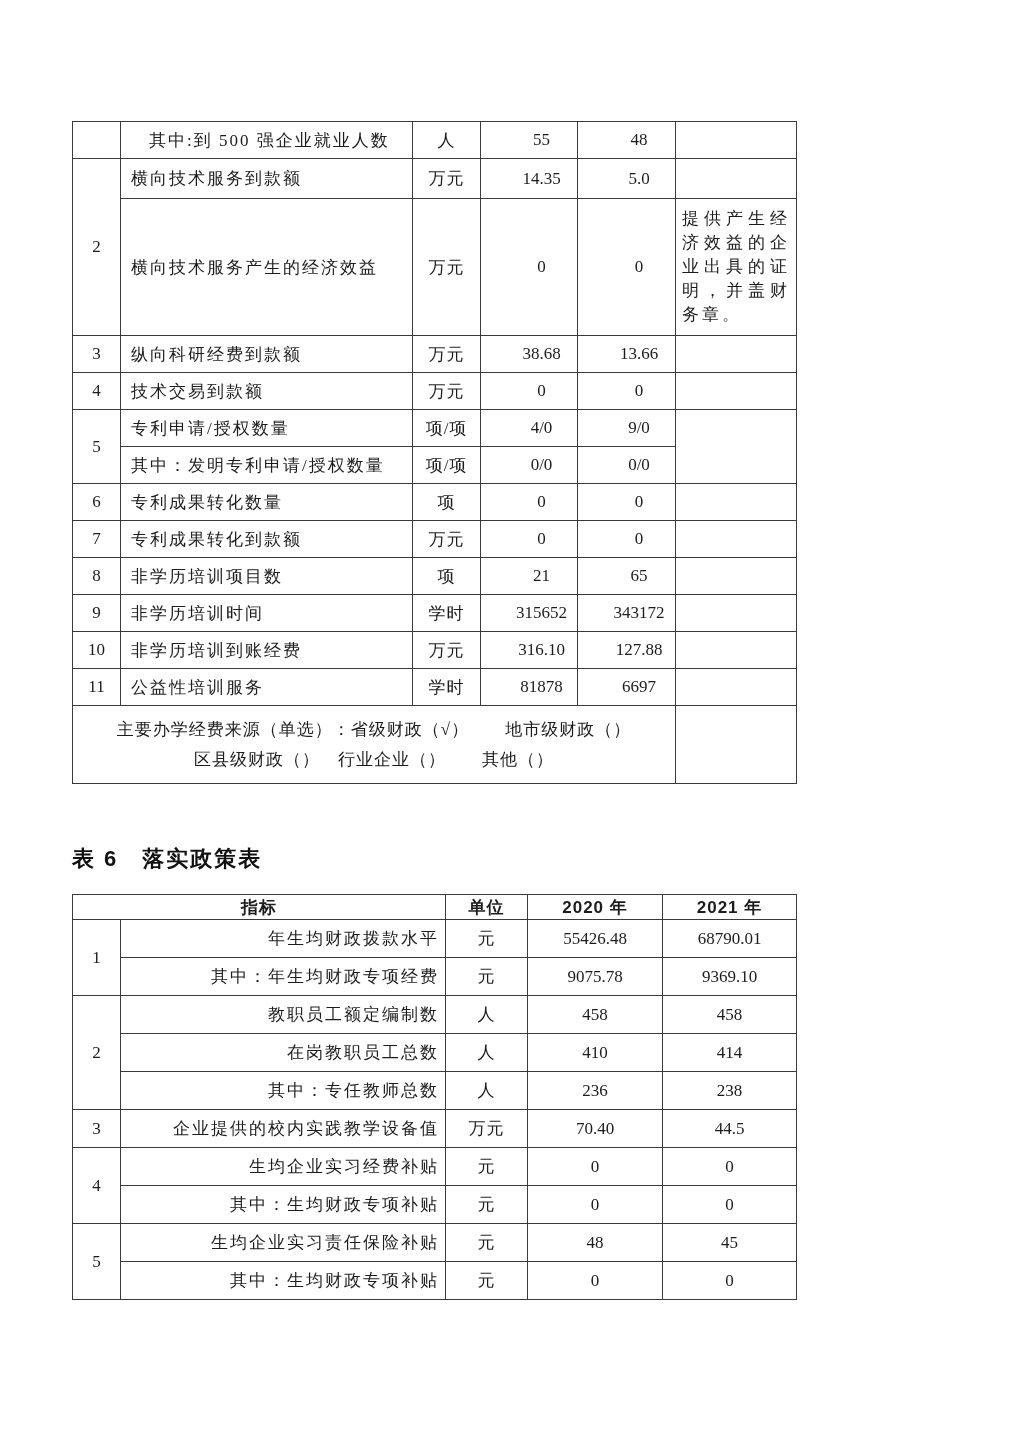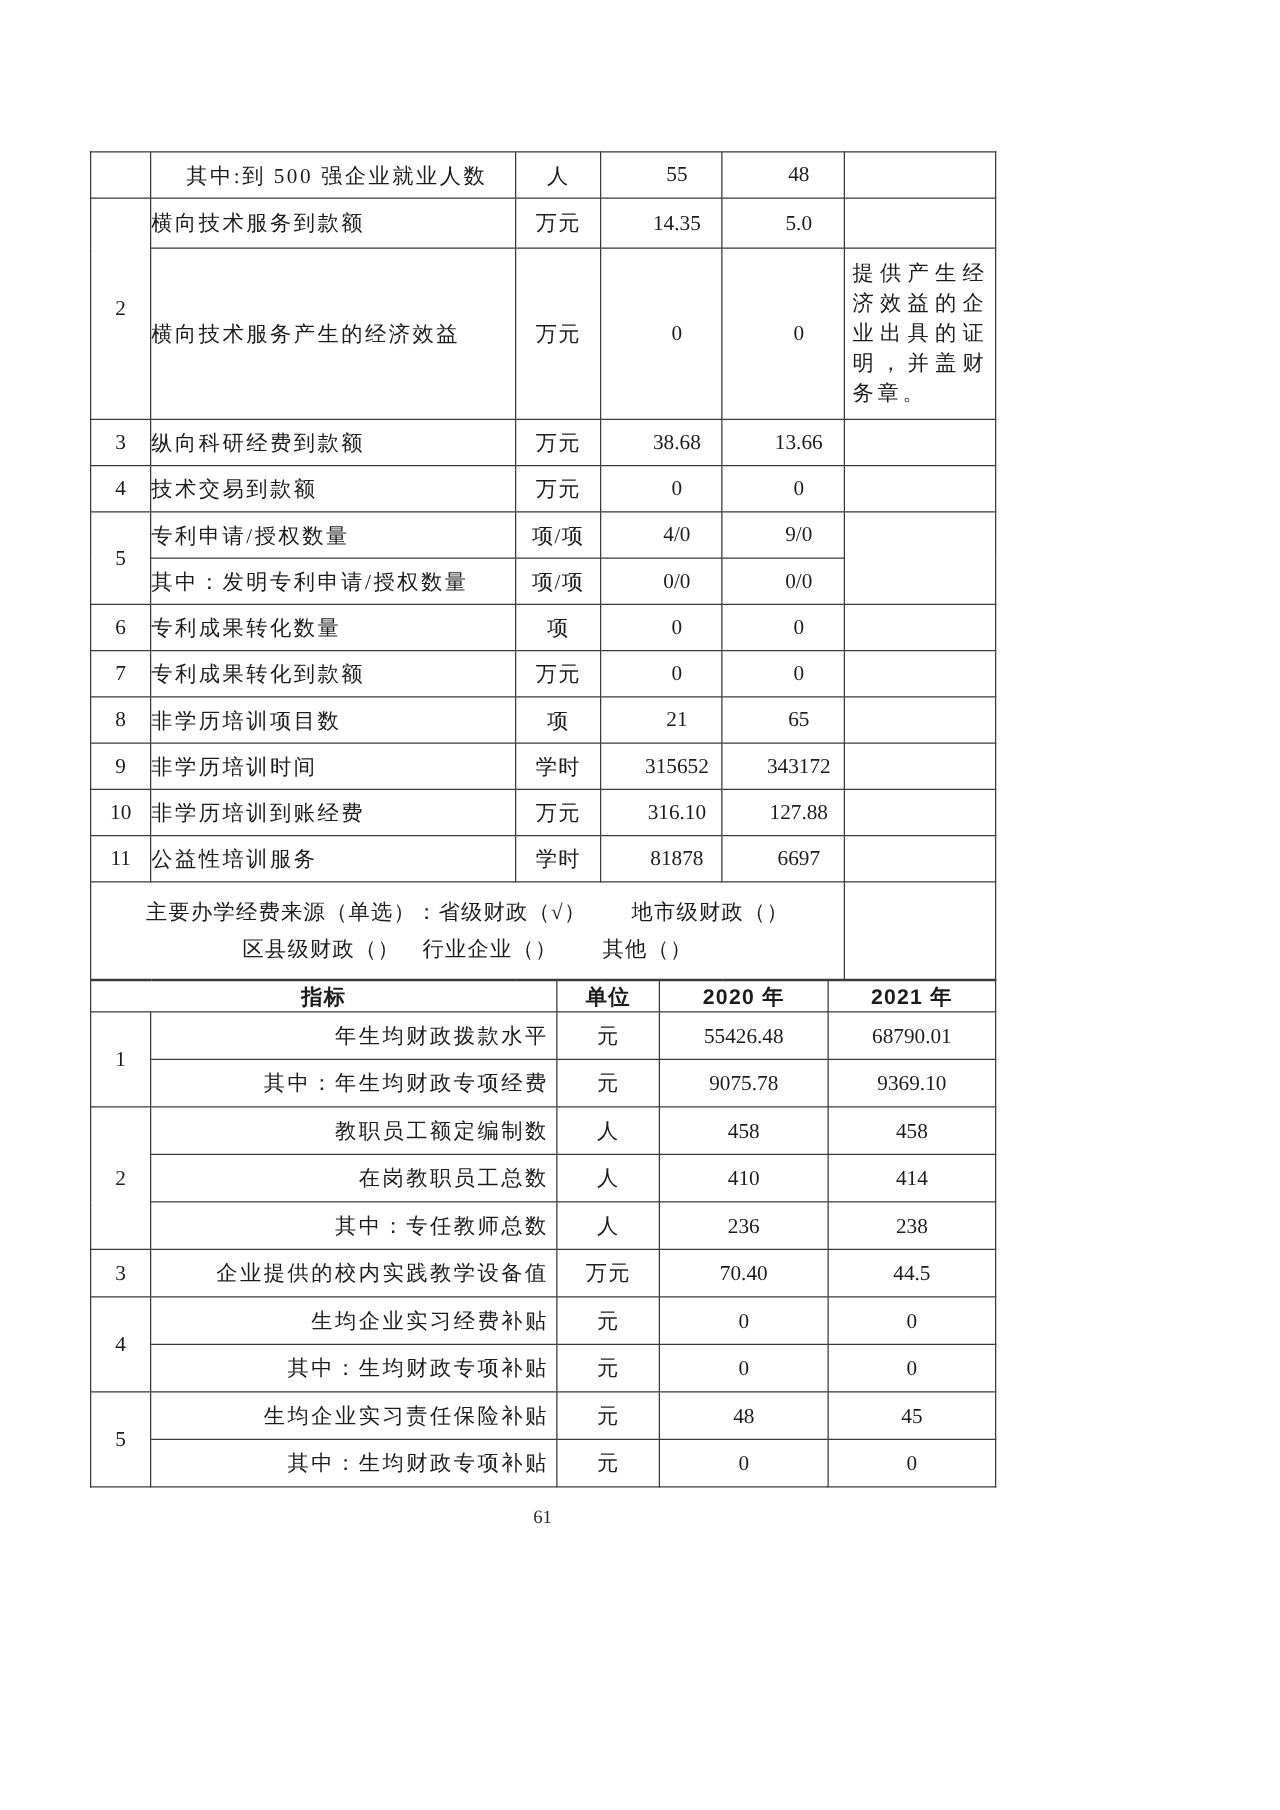--- a/index.html
+++ b/index.html
@@ -11,21 +11,21 @@
   }
   .page { width:1024px; height:1448px; background:#ffffff; position:relative; }
   .content { width:724px; margin-left:72px; padding-top:121px; }
 
   table { border-collapse:collapse; table-layout:fixed; width:724px; }
   td, th { border:1px solid #3a3a3a; vertical-align:middle; font-weight:normal; }
 
   
   .t1 td { font-size:17px; }
   .t1 .num  { text-align:center; letter-spacing:0; }
-  .t1 .ind  { text-align:left; padding-right:6px; letter-spacing:2px; }
+  .t1 .ind  { text-align:left; padding-left:10px; padding-right:6px; letter-spacing:2px; }
   .t1 .ind.indent1 { padding-left:28px; }
   .t1 .unit { text-align:center; letter-spacing:1px; }
   .t1 .val  { text-align:center;padding-left:25px; }
   .t1 .rem  { text-align:left; padding:4px 6px; }
   .rem-text {
     width:108px; font-size:17px; letter-spacing:3px; line-height:24px;
     text-align:justify; word-break:break-all; line-break:anywhere;
   }
   tr.rh37  { height:37px; }
   tr.rh40  { height:40px; }
@@ -177,20 +177,21 @@
         <tr class="rhft">
           <td class="footer-cell" colspan="5">
             <div>主要办学经费来源（单选）：省级财政（√）　　地市级财政（）</div>
             <div>区县级财政（）　行业企业（）　　其他（）</div>
           </td>
           <td class="rem"></td>
         </tr>
       </tbody>
     </table>
 
+    <div class="heading">表 6　落实政策表</div>
 
     <table class="t2">
       <colgroup>
         <col style="width:48px">
           <col style="width:325px">
           <col style="width:82px">
         <col style="width:135px">
           <col style="width:134px">
       </colgroup>
       <tbody>
@@ -261,15 +262,14 @@
         </tr>
         <tr>
           <td class="ind indent1">其中：生均财政专项补贴</td>
           <td class="unit">元</td>
           <td class="val">0</td>
           <td class="val">0</td>
         </tr>
       </tbody>
     </table>
 
-    <div class="pageno">61</div>
   </div>
 </div>
 
 </body></html>

